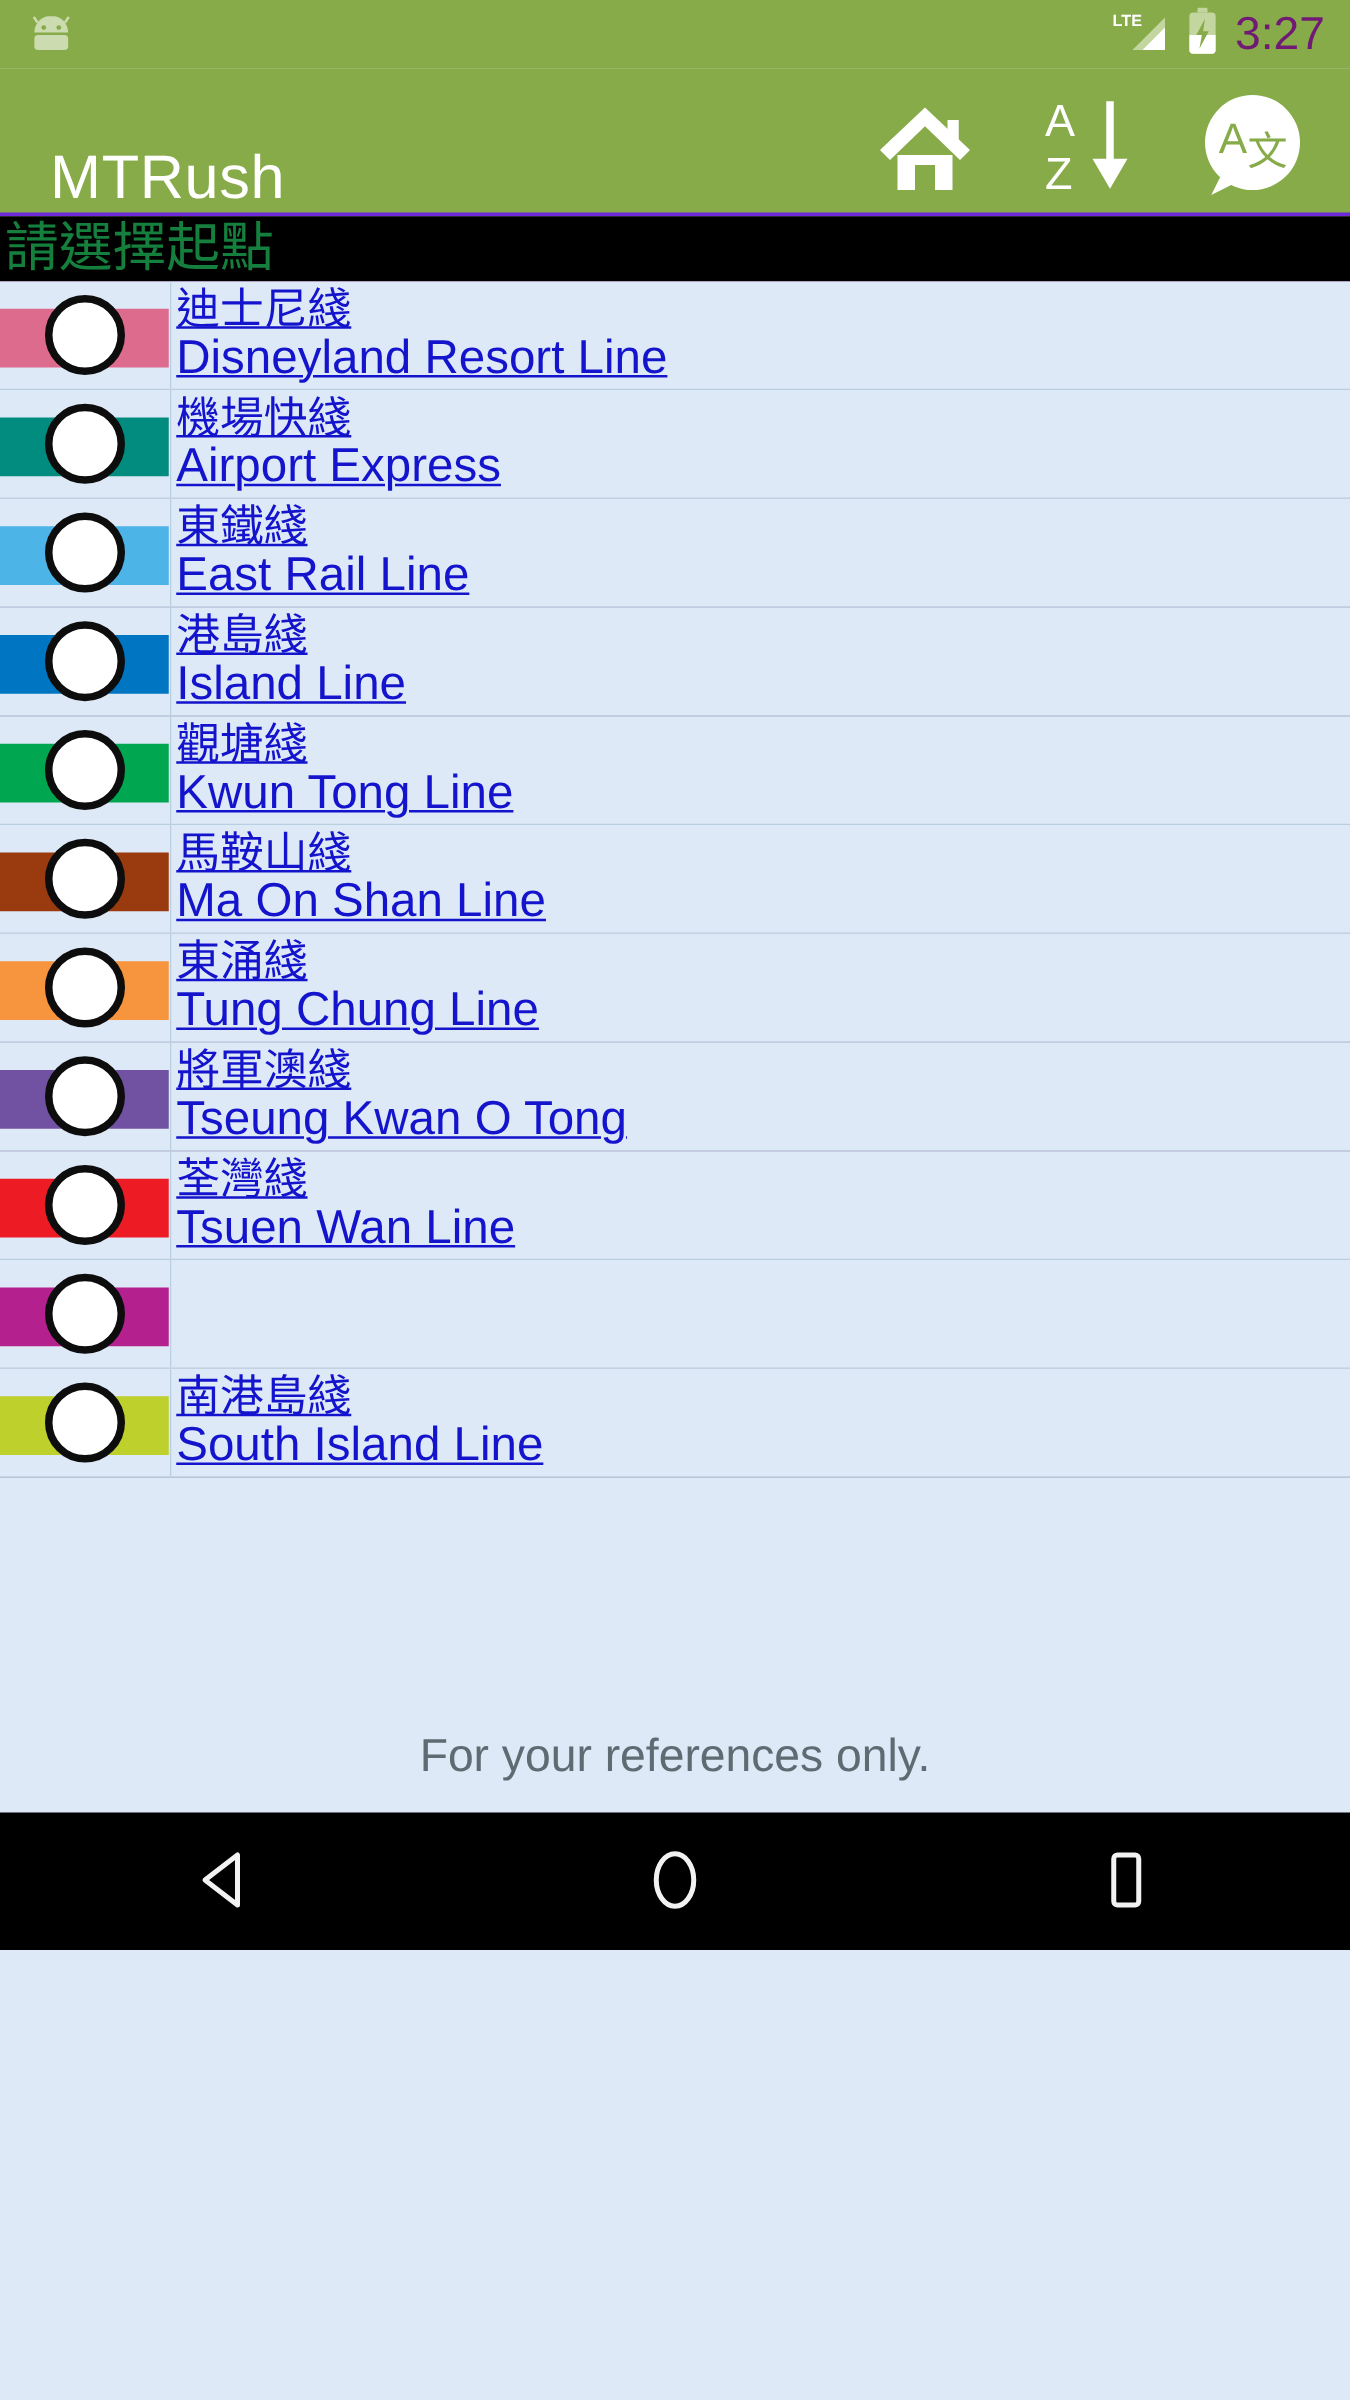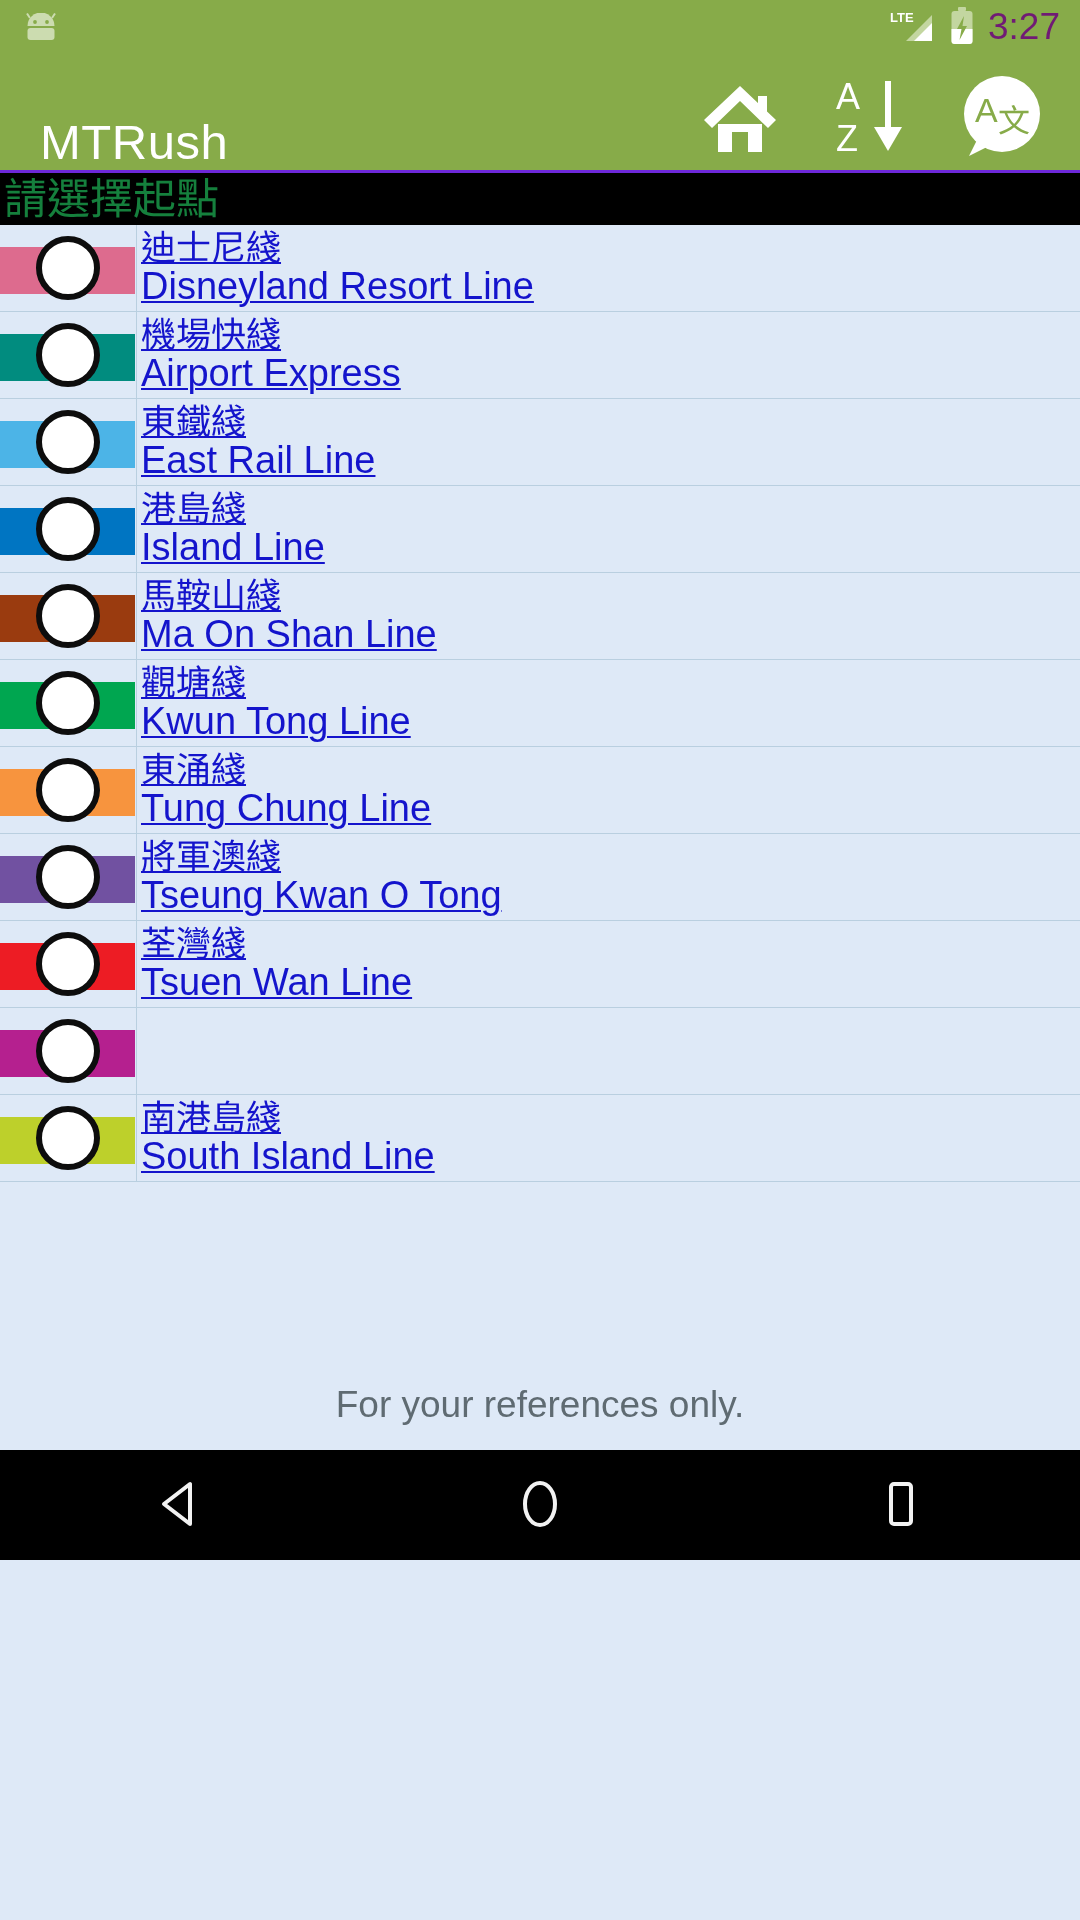--- a/index.html
+++ b/index.html
@@ -348,36 +348,36 @@
           <div class="line-color-band" style="background: rgb(0, 117, 194);"></div>
           <div class="station-dot"></div>
         </div>
         <div class="line-labels">
           <a class="line-name-zh">港島綫</a>
           <a class="line-name-en">Island Line</a>
         </div>
       </div>
       <div class="line-row">
         <div class="line-icon-cell">
+          <div class="line-color-band" style="background: rgb(0, 166, 80);"></div>
+          <div class="station-dot"></div>
+        </div>
+        <div class="line-labels">
+          <a class="line-name-zh">觀塘綫</a>
+          <a class="line-name-en">Kwun Tong Line</a>
+        </div>
+      </div>
+      <div class="line-row">
+        <div class="line-icon-cell">
           <div class="line-color-band" style="background: rgb(154, 59, 15);"></div>
           <div class="station-dot"></div>
         </div>
         <div class="line-labels">
           <a class="line-name-zh">馬鞍山綫</a>
           <a class="line-name-en">Ma On Shan Line</a>
-        </div>
-      </div>
-      <div class="line-row">
-        <div class="line-icon-cell">
-          <div class="line-color-band" style="background: rgb(0, 166, 80);"></div>
-          <div class="station-dot"></div>
-        </div>
-        <div class="line-labels">
-          <a class="line-name-zh">觀塘綫</a>
-          <a class="line-name-en">Kwun Tong Line</a>
         </div>
       </div>
       <div class="line-row">
         <div class="line-icon-cell">
           <div class="line-color-band" style="background: rgb(247, 148, 62);"></div>
           <div class="station-dot"></div>
         </div>
         <div class="line-labels">
           <a class="line-name-zh">東涌綫</a>
           <a class="line-name-en">Tung Chung Line</a>

